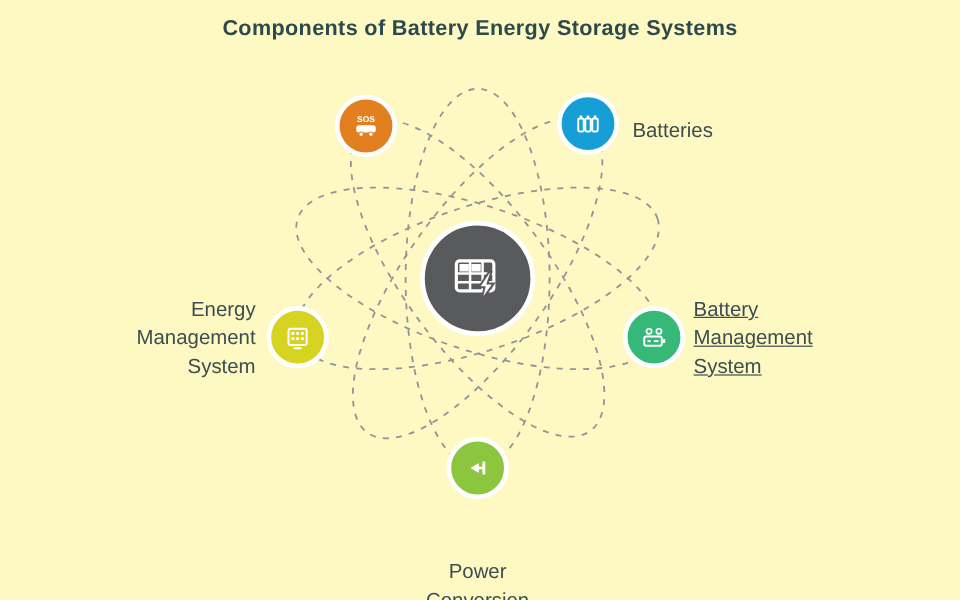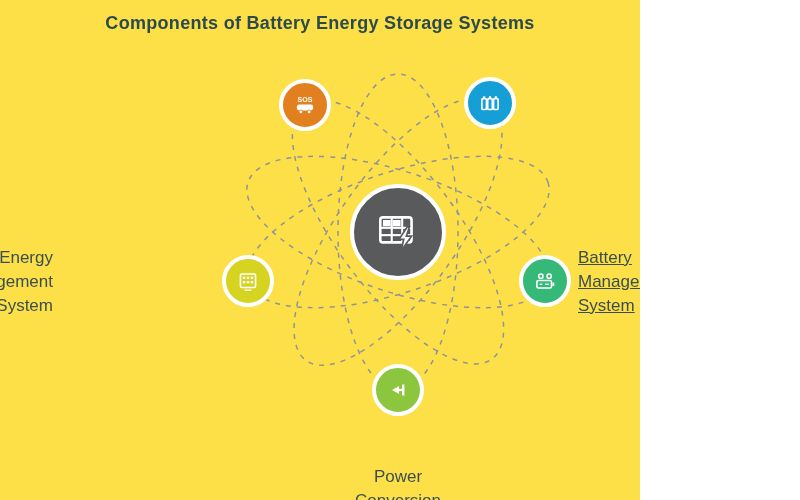--- a/index.html
+++ b/index.html
@@ -1,18 +1,18 @@
 <!DOCTYPE html>
 <html><head>
 <meta charset="utf-8">
 <style>
   html,body{margin:0;padding:0;background:#ffffff;}
   .stage{
-    position:relative;width:640px;height:500px;overflow:hidden;
-    font-family:"Liberation Sans", sans-serif;background:#fde047;
+    position:relative;width:800px;height:500px;overflow:hidden;
+    font-family:"Liberation Sans", sans-serif;background:#fef9c3;
   }
   .title{
     position:absolute;top:13px;left:0;width:100%;text-align:center;
     font-size:18px;font-weight:600;color:#2c4a4d;letter-spacing:.3px;
   }
   .orbits{position:absolute;left:0;top:0;}
   .node{
     position:absolute;border-radius:50%;
     display:flex;align-items:center;justify-content:center;
     box-sizing:border-box;
@@ -86,20 +86,21 @@
       <svg class="icon-svg" width="26" height="26" viewBox="0 0 24 24">
         <rect x="4.5" y="8" width="4.2" height="10" rx="1" fill="none" stroke="#ffffff" stroke-width="1.5"></rect>
         <rect x="9.9" y="8" width="4.2" height="10" rx="1" fill="none" stroke="#ffffff" stroke-width="1.5"></rect>
         <rect x="15.3" y="8" width="4.2" height="10" rx="1" fill="none" stroke="#ffffff" stroke-width="1.5"></rect>
         <rect x="5.6" y="5.8" width="2" height="1.8" fill="#ffffff"></rect>
         <rect x="11" y="5.8" width="2" height="1.8" fill="#ffffff"></rect>
         <rect x="16.4" y="5.8" width="2" height="1.8" fill="#ffffff"></rect>
       </svg>
     </span>
   </div>
+  <div class="node-label l-bat">Batteries</div>
 
   <div class="node sat n-ems">
     <span>
       <svg class="icon-svg" width="26" height="26" viewBox="0 0 24 24">
         <rect x="5" y="5.5" width="14" height="12.5" rx="1.5" fill="none" stroke="#ffffff" stroke-width="1.5"></rect>
         <rect x="7.3" y="8" width="2.2" height="2.2" fill="#ffffff"></rect>
         <rect x="10.9" y="8" width="2.2" height="2.2" fill="#ffffff"></rect>
         <rect x="14.5" y="8" width="2.2" height="2.2" fill="#ffffff"></rect>
         <rect x="7.3" y="12" width="2.2" height="2.2" fill="#ffffff"></rect>
         <rect x="10.9" y="12" width="2.2" height="2.2" fill="#ffffff"></rect>

